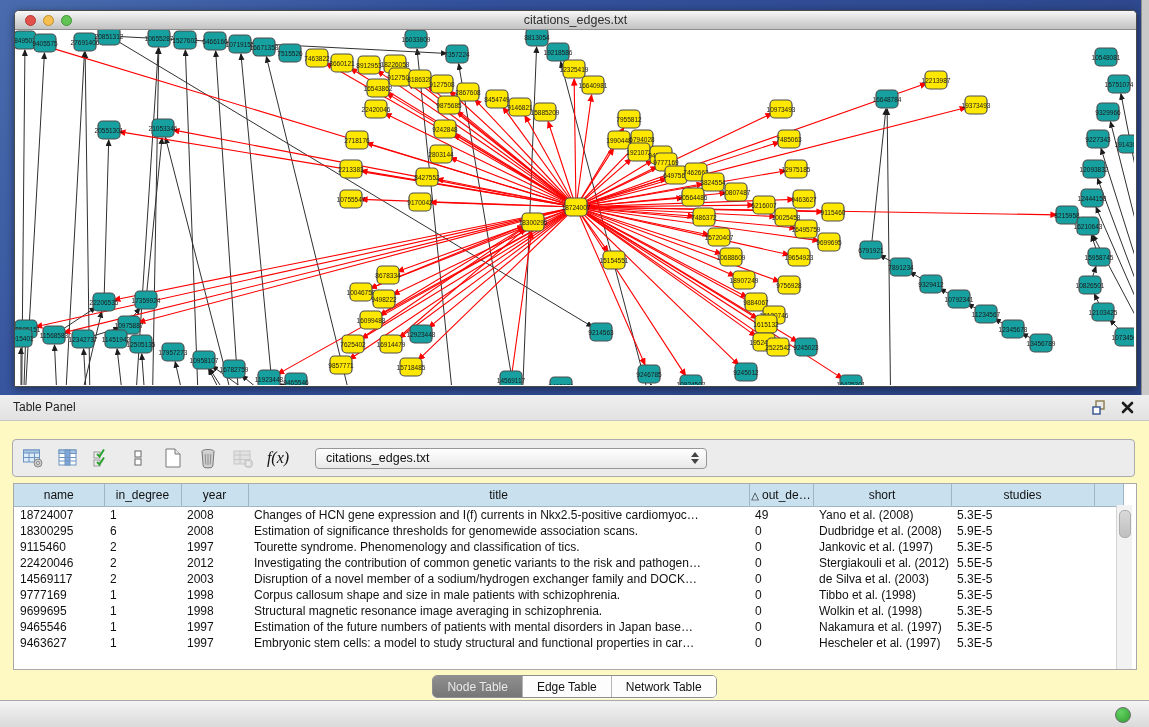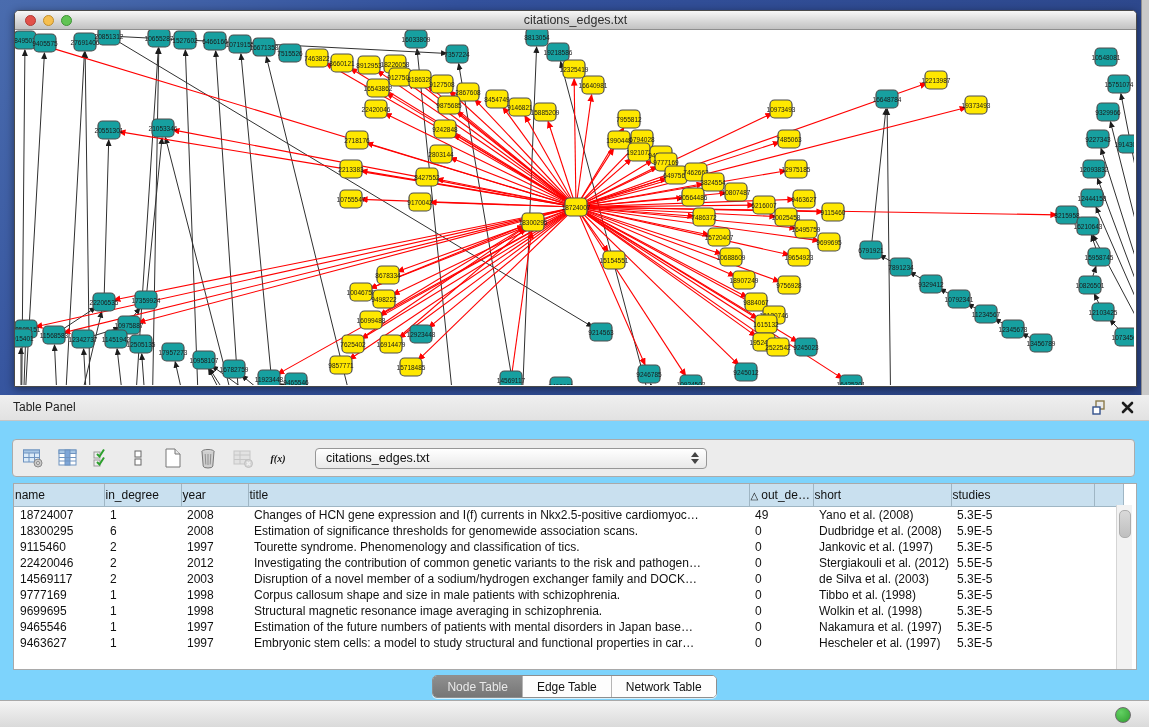--- a/index.html
+++ b/index.html
@@ -19,44 +19,44 @@
   .titlebar .title{position:absolute;left:0;right:0;top:2px;text-align:center;
     font-size:12.5px;color:#2e2e2e;}
   .lights{position:absolute;left:10px;top:4px;display:flex;gap:7px;}
   .light{width:11px;height:11px;border-radius:50%;box-sizing:border-box;}
   .light.red{background:#e2514a;border:1px solid #b03b35;}
   .light.yellow{background:#f6bf4f;border:1px solid #c08e2e;}
   .light.green{background:#61c454;border:1px solid #3f9236;}
   .graph-canvas{display:block;background:#fff;}
 
   
-  .table-panel{position:absolute;left:0;top:395px;width:1149px;height:332px;background:#7dd3fc;}
+  .table-panel{position:absolute;left:0;top:395px;width:1149px;height:332px;background:#fef9c3;}
   .panel-header{position:relative;height:25px;background:linear-gradient(#efefef,#e2e2e2);
     border-bottom:1px solid #c6c6c6;}
   .panel-title{position:absolute;left:13px;top:5px;font-size:12px;color:#222;}
   .panel-buttons{position:absolute;right:14px;top:4px;display:flex;gap:12px;align-items:center;}
   .toolbar{position:absolute;left:12px;top:44px;width:1123px;height:38px;box-sizing:border-box;
     border:1px solid #ababab;border-radius:4px;background:#ececec;
     display:flex;align-items:center;gap:11px;padding-left:8px;}
   .icon{width:24px;height:24px;display:inline-flex;align-items:center;justify-content:center;}
-  .fx{font-size:10px;font-style:italic;font-weight:bold;color:#111;font-family:"Liberation Serif",serif;}
+  .fx{font-size:16px;font-style:italic;font-weight:normal;color:#111;font-family:"Liberation Serif",serif;}
   .combo{margin-left:14px;width:392px;height:21px;box-sizing:border-box;border:1px solid #979797;
     border-radius:4px;background:linear-gradient(#ffffff,#e9e9e9);
     display:flex;align-items:center;position:relative;}
   .combo .value{padding-left:10px;font-size:12.5px;color:#111;}
   .combo .arrows{position:absolute;right:7px;top:3px;display:flex;flex-direction:column;gap:2px;}
   .combo .arrows i{display:block;width:0;height:0;border-left:4px solid transparent;border-right:4px solid transparent;}
   .combo .arrows .up{border-bottom:5px solid #444;}
   .combo .arrows .down{border-top:5px solid #444;}
 
   .grid-wrap{position:absolute;left:13px;top:88px;width:1124px;height:187px;box-sizing:border-box;
     border:1px solid #a9a9a9;background:#fff;overflow:hidden;}
   table.grid{border-collapse:collapse;table-layout:fixed;width:1109px;font-size:12px;color:#111;}
   table.grid th{background:#c9e0ef;border:1px solid #9fb6c4;border-top:none;
-    font-weight:normal;height:20px;text-align:left;overflow:hidden;white-space:nowrap;}
+    font-weight:normal;height:20px;text-align:center;overflow:hidden;white-space:nowrap;}
   table.grid th:first-child{border-left:none;}
   table.grid td{height:16px;padding:0 4px 0 6px;overflow:hidden;white-space:nowrap;text-overflow:clip;}
   table.grid tr.datarow td{border:none;}
   .sort-tri{font-size:10px;margin-right:3px;}
   .vscroll{position:absolute;right:4px;top:21px;width:15px;height:164px;background:#f2f2f2;
     border-left:1px solid #d5d5d5;}
   .vscroll .thumb{position:absolute;left:2px;top:5px;width:10px;height:26px;border-radius:5px;
     background:linear-gradient(#d9d9d9,#bfbfbf);border:1px solid #adadad;}
 
   .tabs{position:absolute;left:0;right:0;top:280px;display:flex;justify-content:center;}

